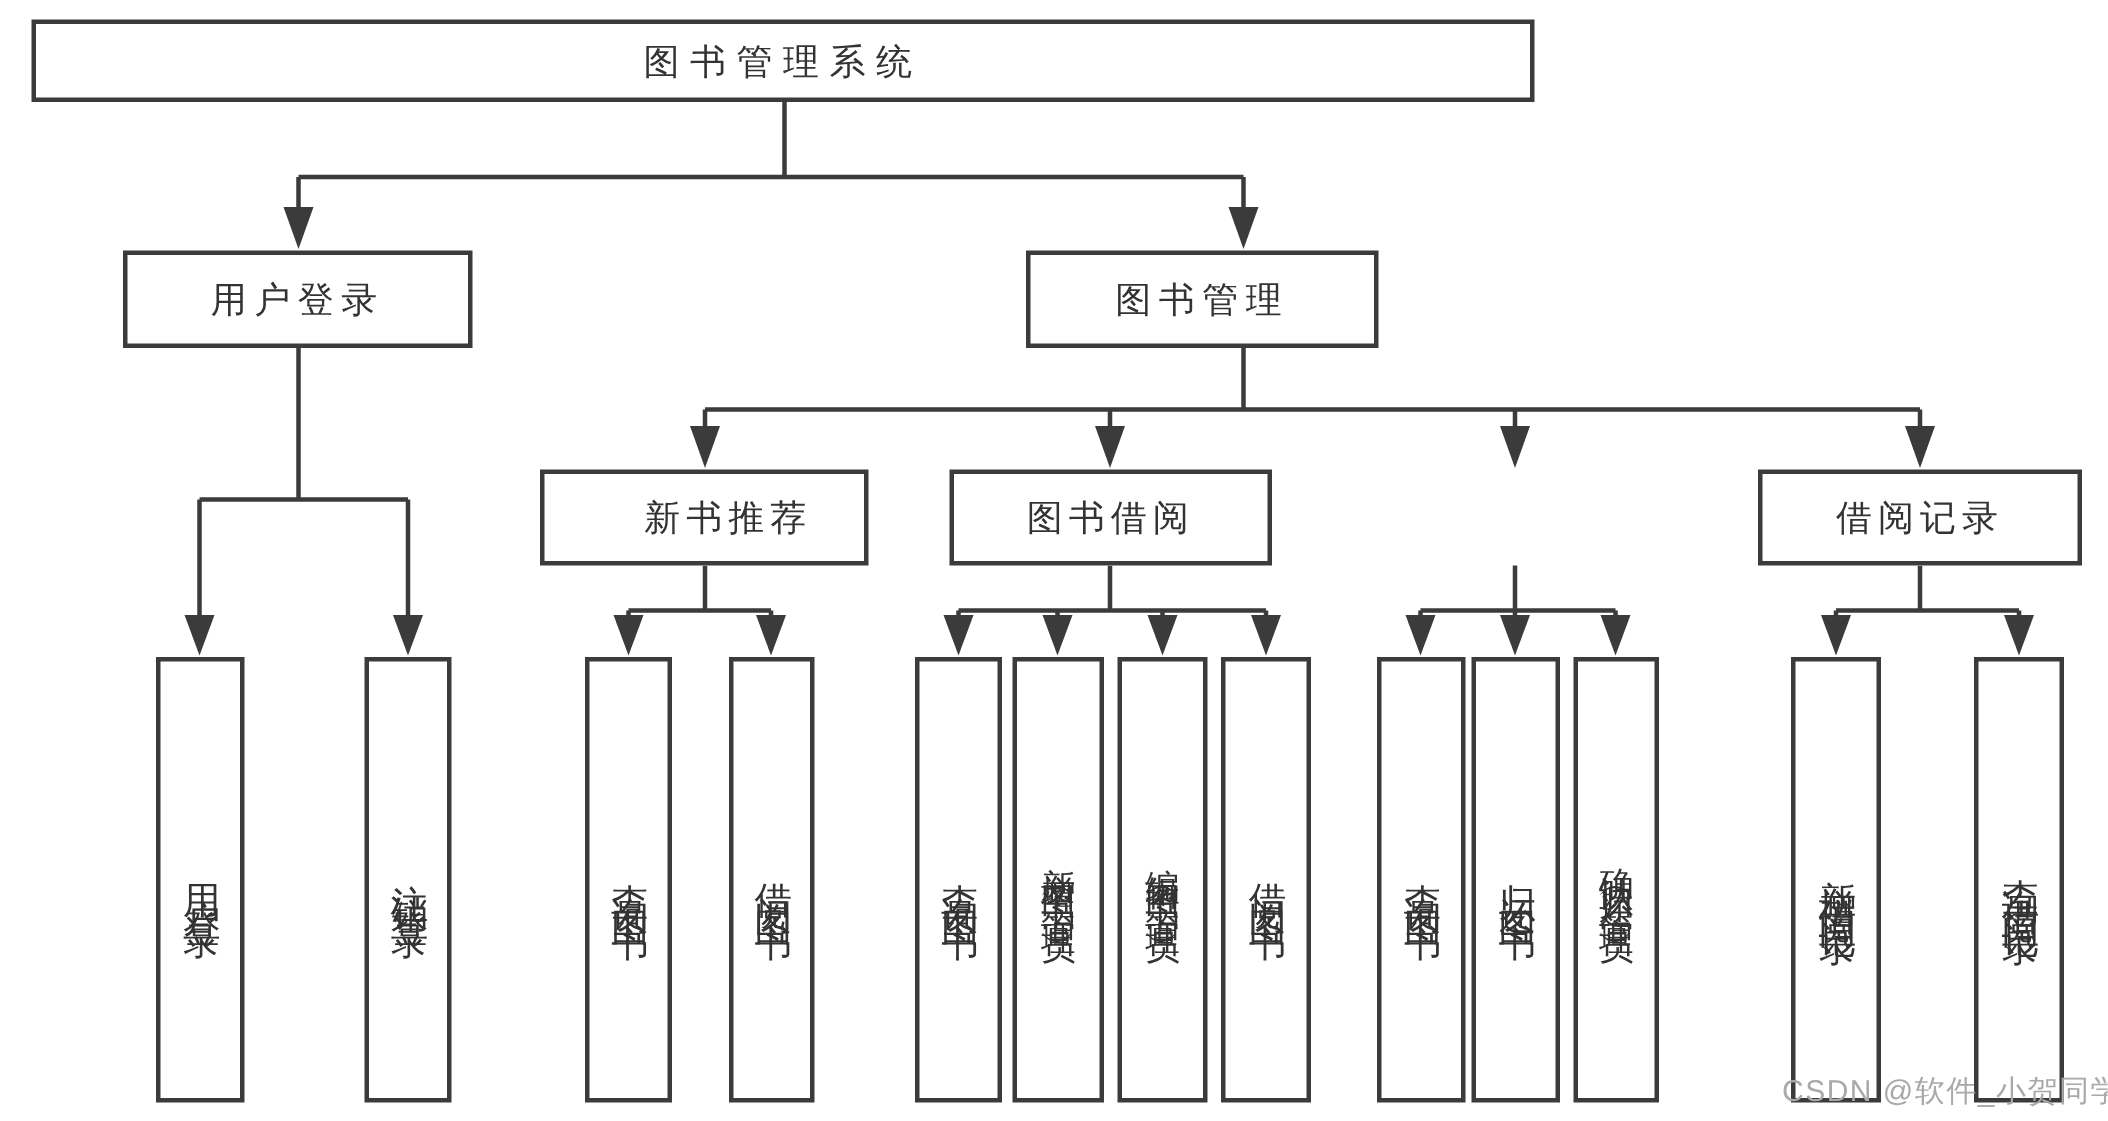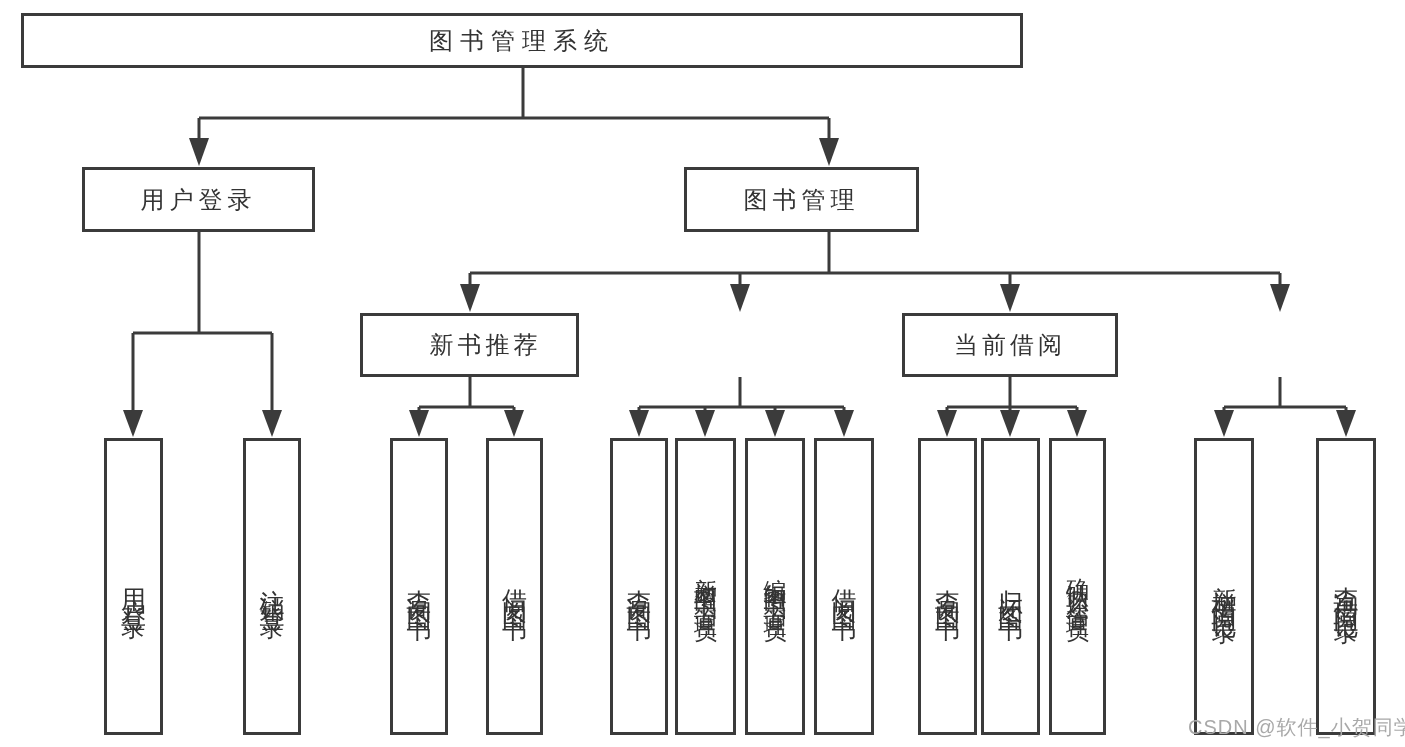--- a/index.html
+++ b/index.html
@@ -124,22 +124,25 @@
   <div class="node lvl2" id="n-user">
     <span>用户登录</span>
   </div>
   <div class="node lvl2" id="n-book">
     <span>图书管理</span>
   </div>
 
   <div class="node lvl3" id="n-newrec">
     <span>新书推荐</span>
   </div>
-  <div class="node lvl3" id="n-cur">
-    <span>当前借阅</span>
+  <div class="node lvl3" id="n-borrow">
+    <span>图书借阅</span>
+  </div>
+  <div class="node lvl3" id="n-rec">
+    <span>借阅记录</span>
   </div>
 
   <div class="node leaf" id="l-login">
     <span>用户登录</span>
   </div>
   <div class="node leaf" id="l-logout">
     <span>注销登录</span>
   </div>
 
   <div class="node leaf" id="l-query1">

